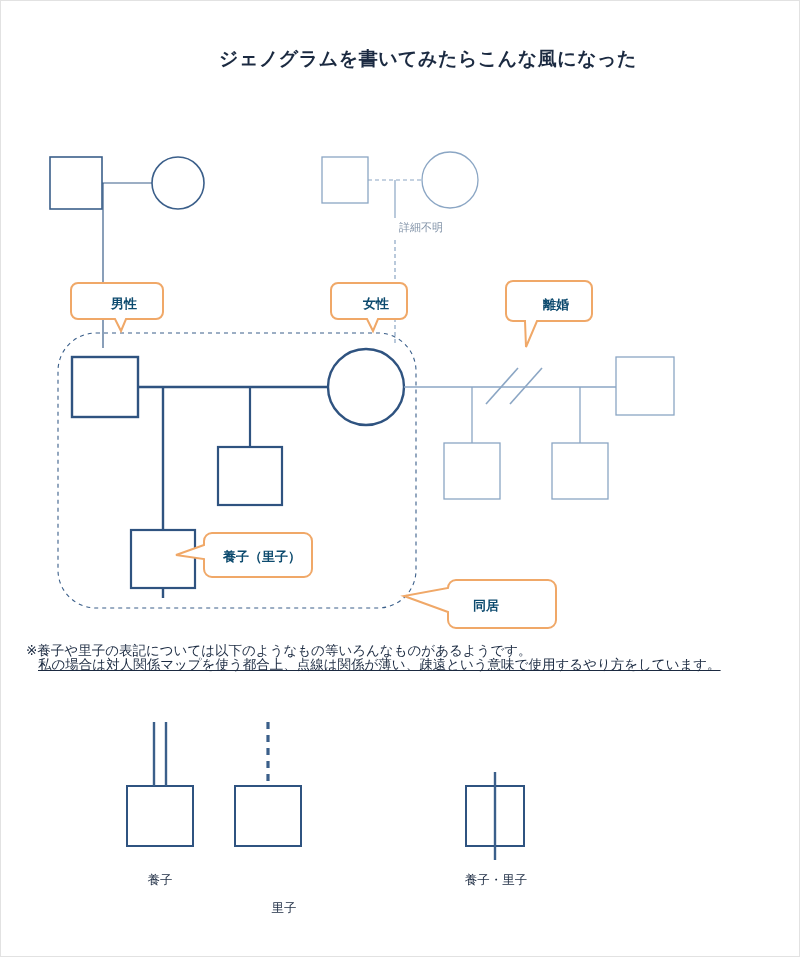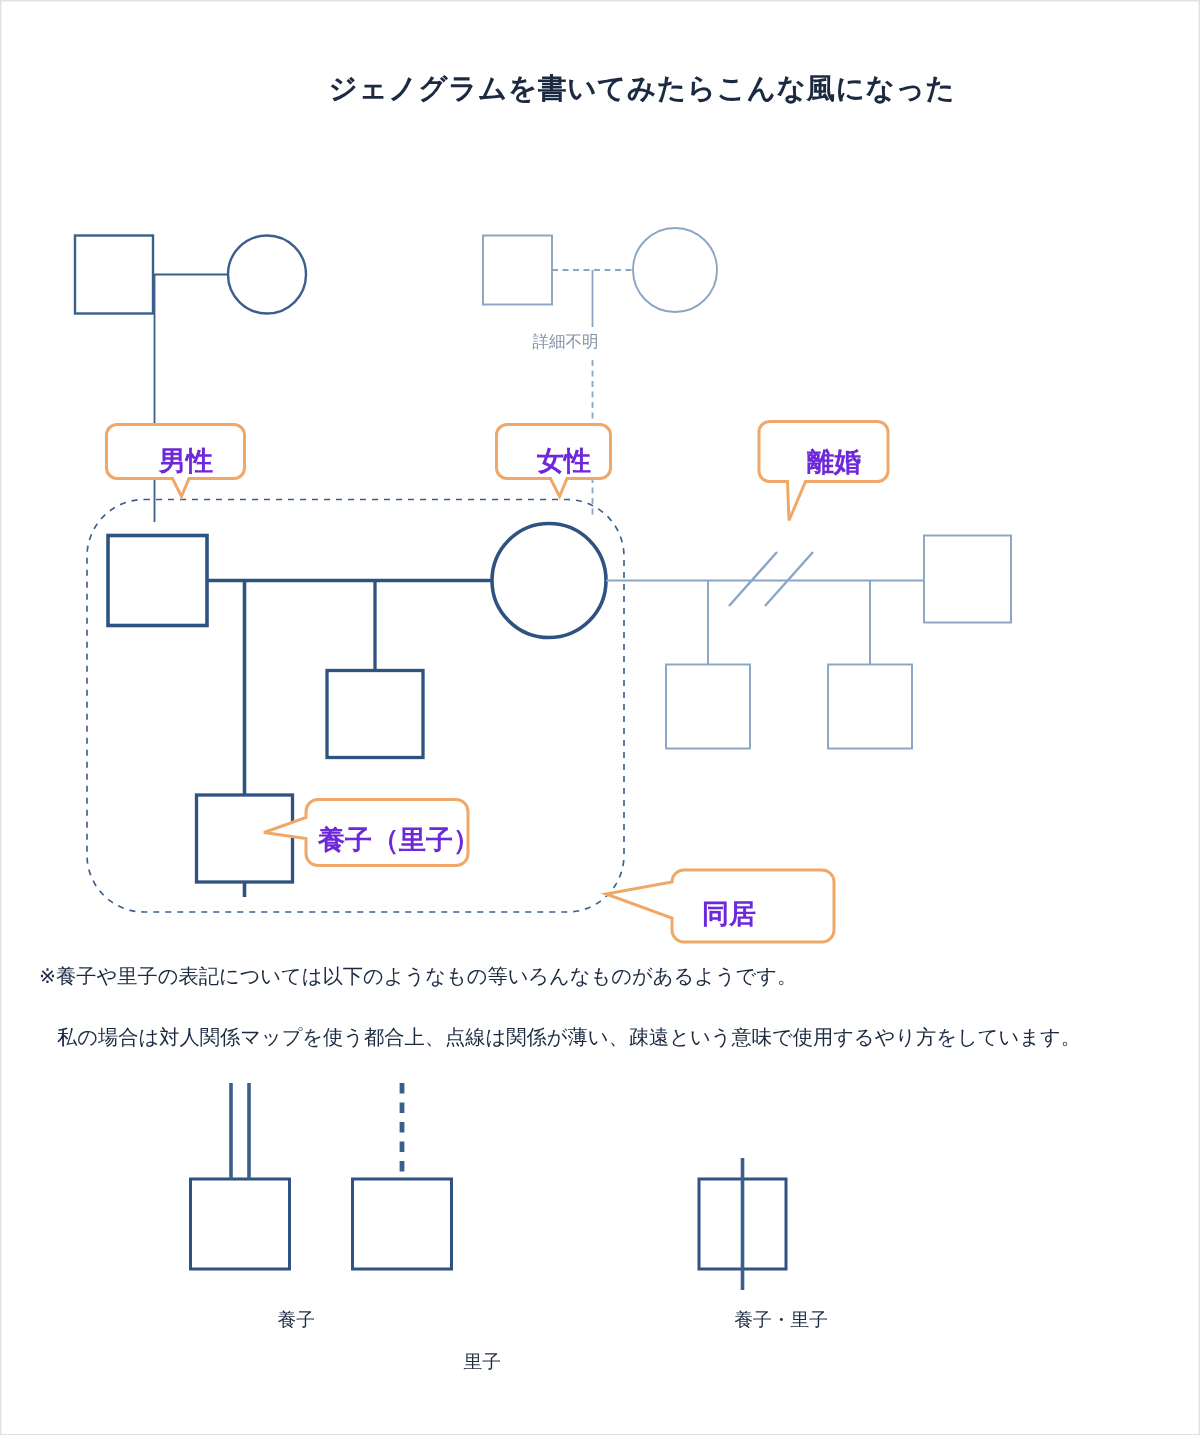--- a/index.html
+++ b/index.html
@@ -46,40 +46,41 @@
     left: 0;
     top: 0;
   }
   .note {
     position: absolute;
     font-size: 13.5px;
     color: #1b2a41;
     white-space: nowrap;
   }
   .note1 { left: 26px; top: 642px; }
-  .note2 { left: 38px; top: 683px; }
+  .note2 { left: 38px; top: 656px; text-decoration: underline; }
   .callout-lbl {
     position: absolute;
-    font-size: 18px;
+    font-size: 13px;
     font-weight: bold;
-    color: #6d28d9;
+    color: #0c4a6e;
     text-align: center;
     white-space: nowrap;
   }
   .small-lbl {
     position: absolute;
     font-size: 11px;
     color: #8293a8;
     white-space: nowrap;
+    margin-left: 44px;
   }
   .legend-lbl {
     position: absolute;
     font-size: 12.5px;
     color: #1b2a41;
-    text-align: right;
+    text-align: center;
     white-space: nowrap;
   }
 </style>
 </head>
 <body>
 
 <div id="page">
 
   <div class="title">ジェノグラムを書いてみたらこんな風になった</div>
 
@@ -142,21 +143,21 @@
     <rect x="235" y="786" width="66" height="60" fill="#ffffff" stroke="#2f5380" stroke-width="2"></rect>
     <line x1="268" y1="722" x2="268" y2="786" stroke="#3b5f8a" stroke-width="3.2" stroke-dasharray="7 6"></line>
 
     <rect x="466" y="786" width="58" height="60" fill="#ffffff" stroke="#2f5380" stroke-width="2"></rect>
     <line x1="495" y1="772" x2="495" y2="860" stroke="#3b5f8a" stroke-width="2.4"></line>
   </svg>
 
   <div class="callout-lbl" style="left:78px; top:295px; width:92px;">男性</div>
   <div class="callout-lbl" style="left:338px; top:295px; width:76px;">女性</div>
   <div class="callout-lbl" style="left:513px; top:296px; width:86px;">離婚</div>
-  <div class="callout-lbl" style="left:212px; top:548px; width:100px;text-align:right;">養子（里子）</div>
+  <div class="callout-lbl" style="left:212px; top:548px; width:100px;">養子（里子）</div>
   <div class="callout-lbl" style="left:436px; top:597px; width:100px;">同居</div>
 
   <div class="small-lbl" style="left:355px; top:220px;">詳細不明</div>
 
   <div class="note note1">※養子や里子の表記については以下のようなもの等いろんなものがあるようです。</div>
   <div class="note note2">私の場合は対人関係マップを使う都合上、点線は関係が薄い、疎遠という意味で使用するやり方をしています。</div>
 
   <div class="legend-lbl" style="left:110px; top:872px; width:100px;">養子</div>
   <div class="legend-lbl" style="left:234px; top:872px; width:100px;margin-top:28px;">里子</div>
   <div class="legend-lbl" style="left:440px; top:872px; width:112px;font-family:Liberation Serif, serif;">養子・里子</div>

